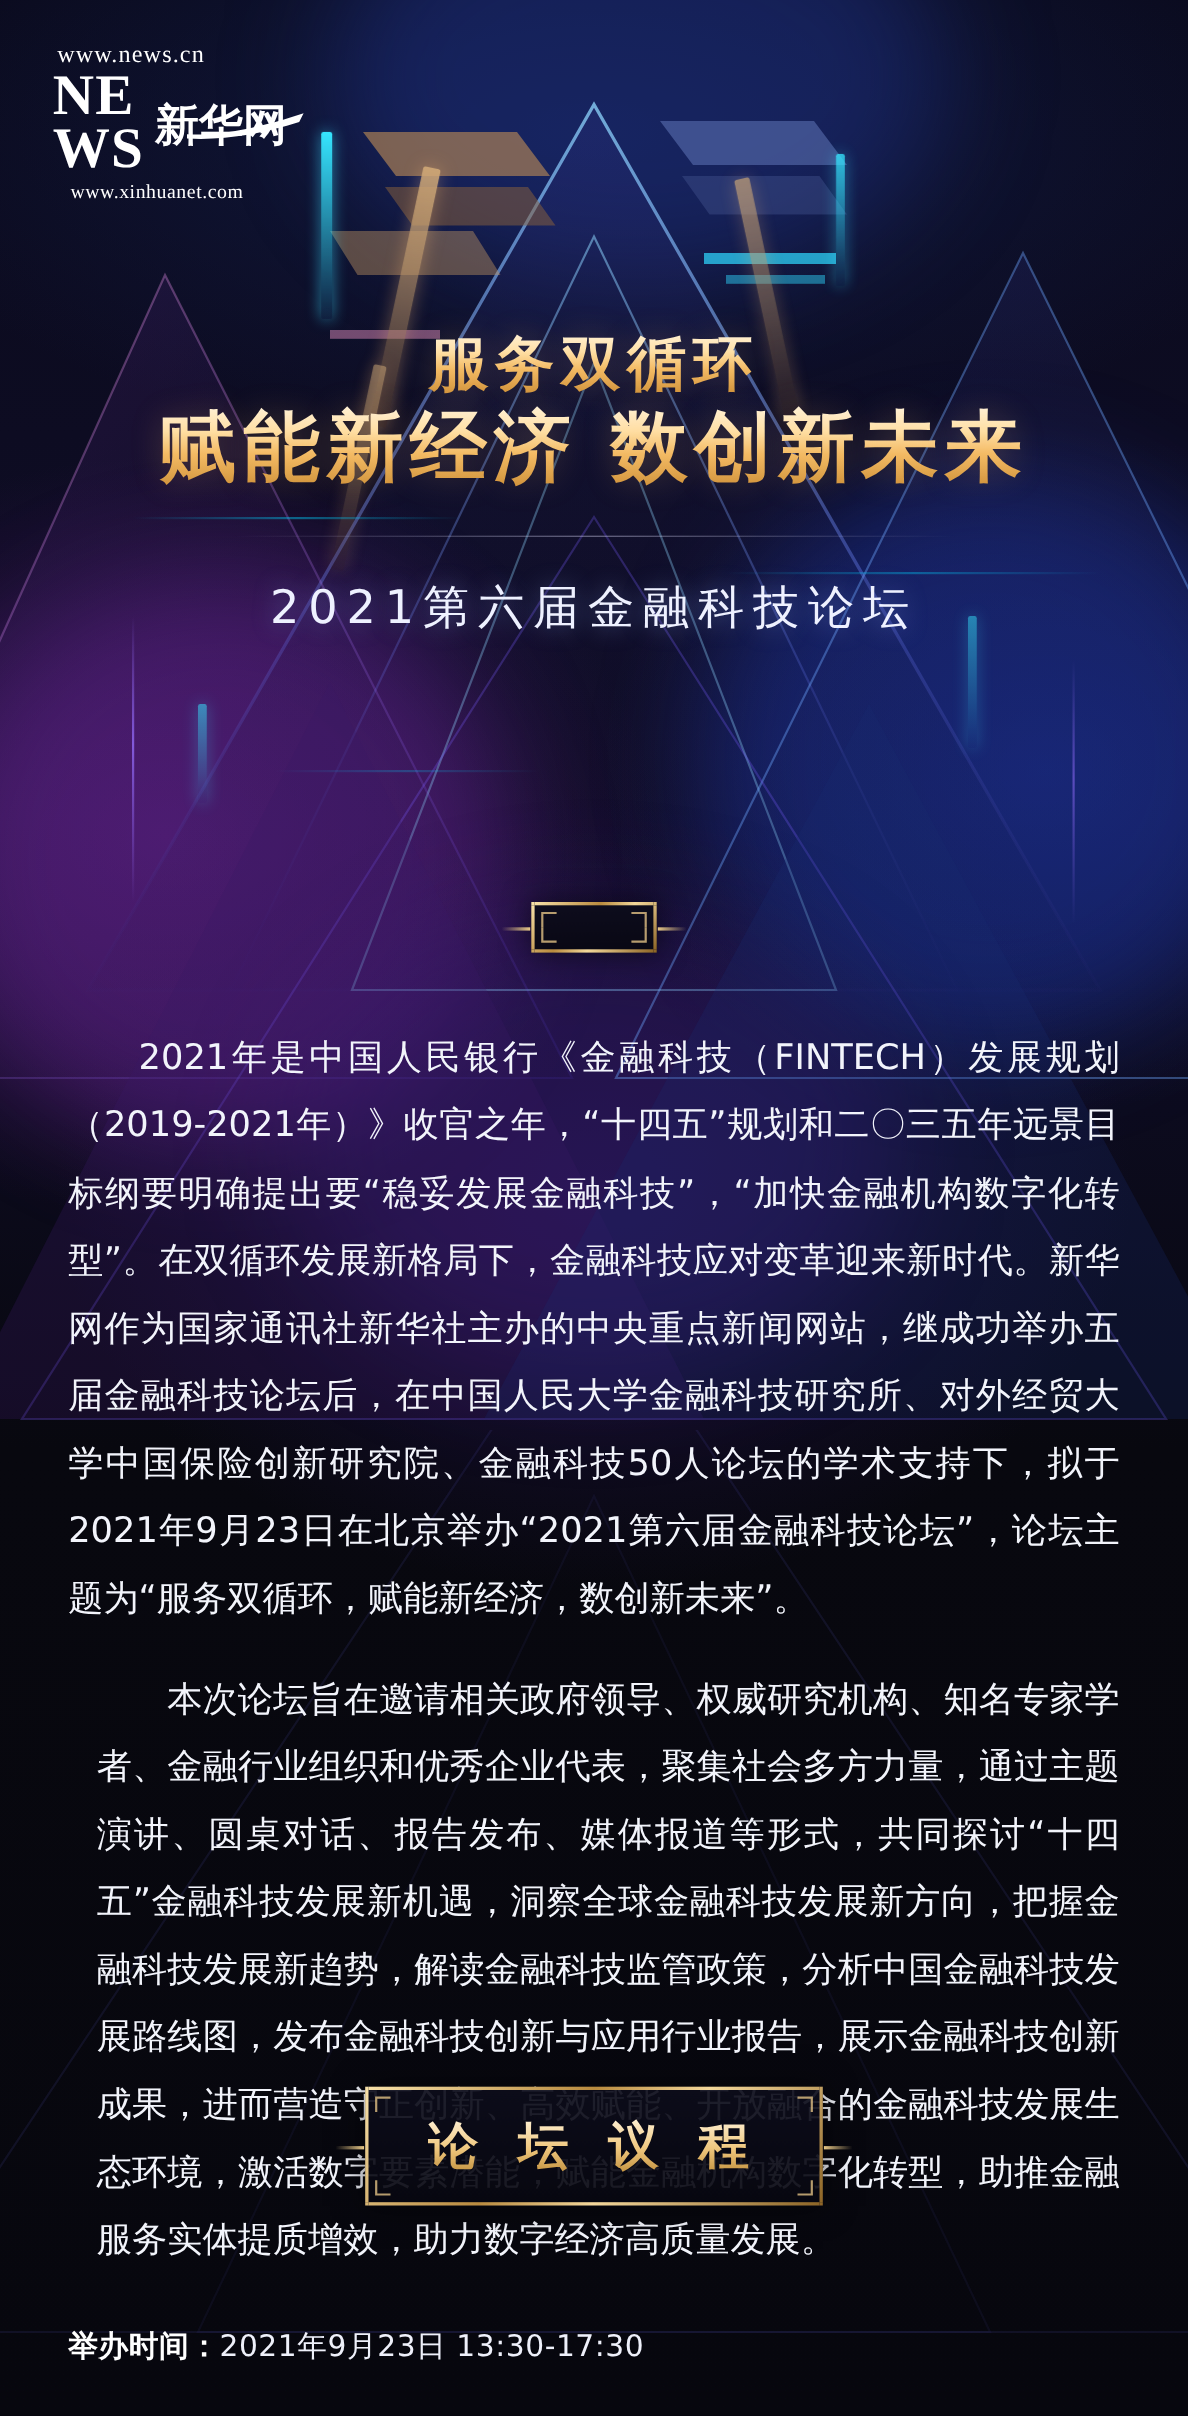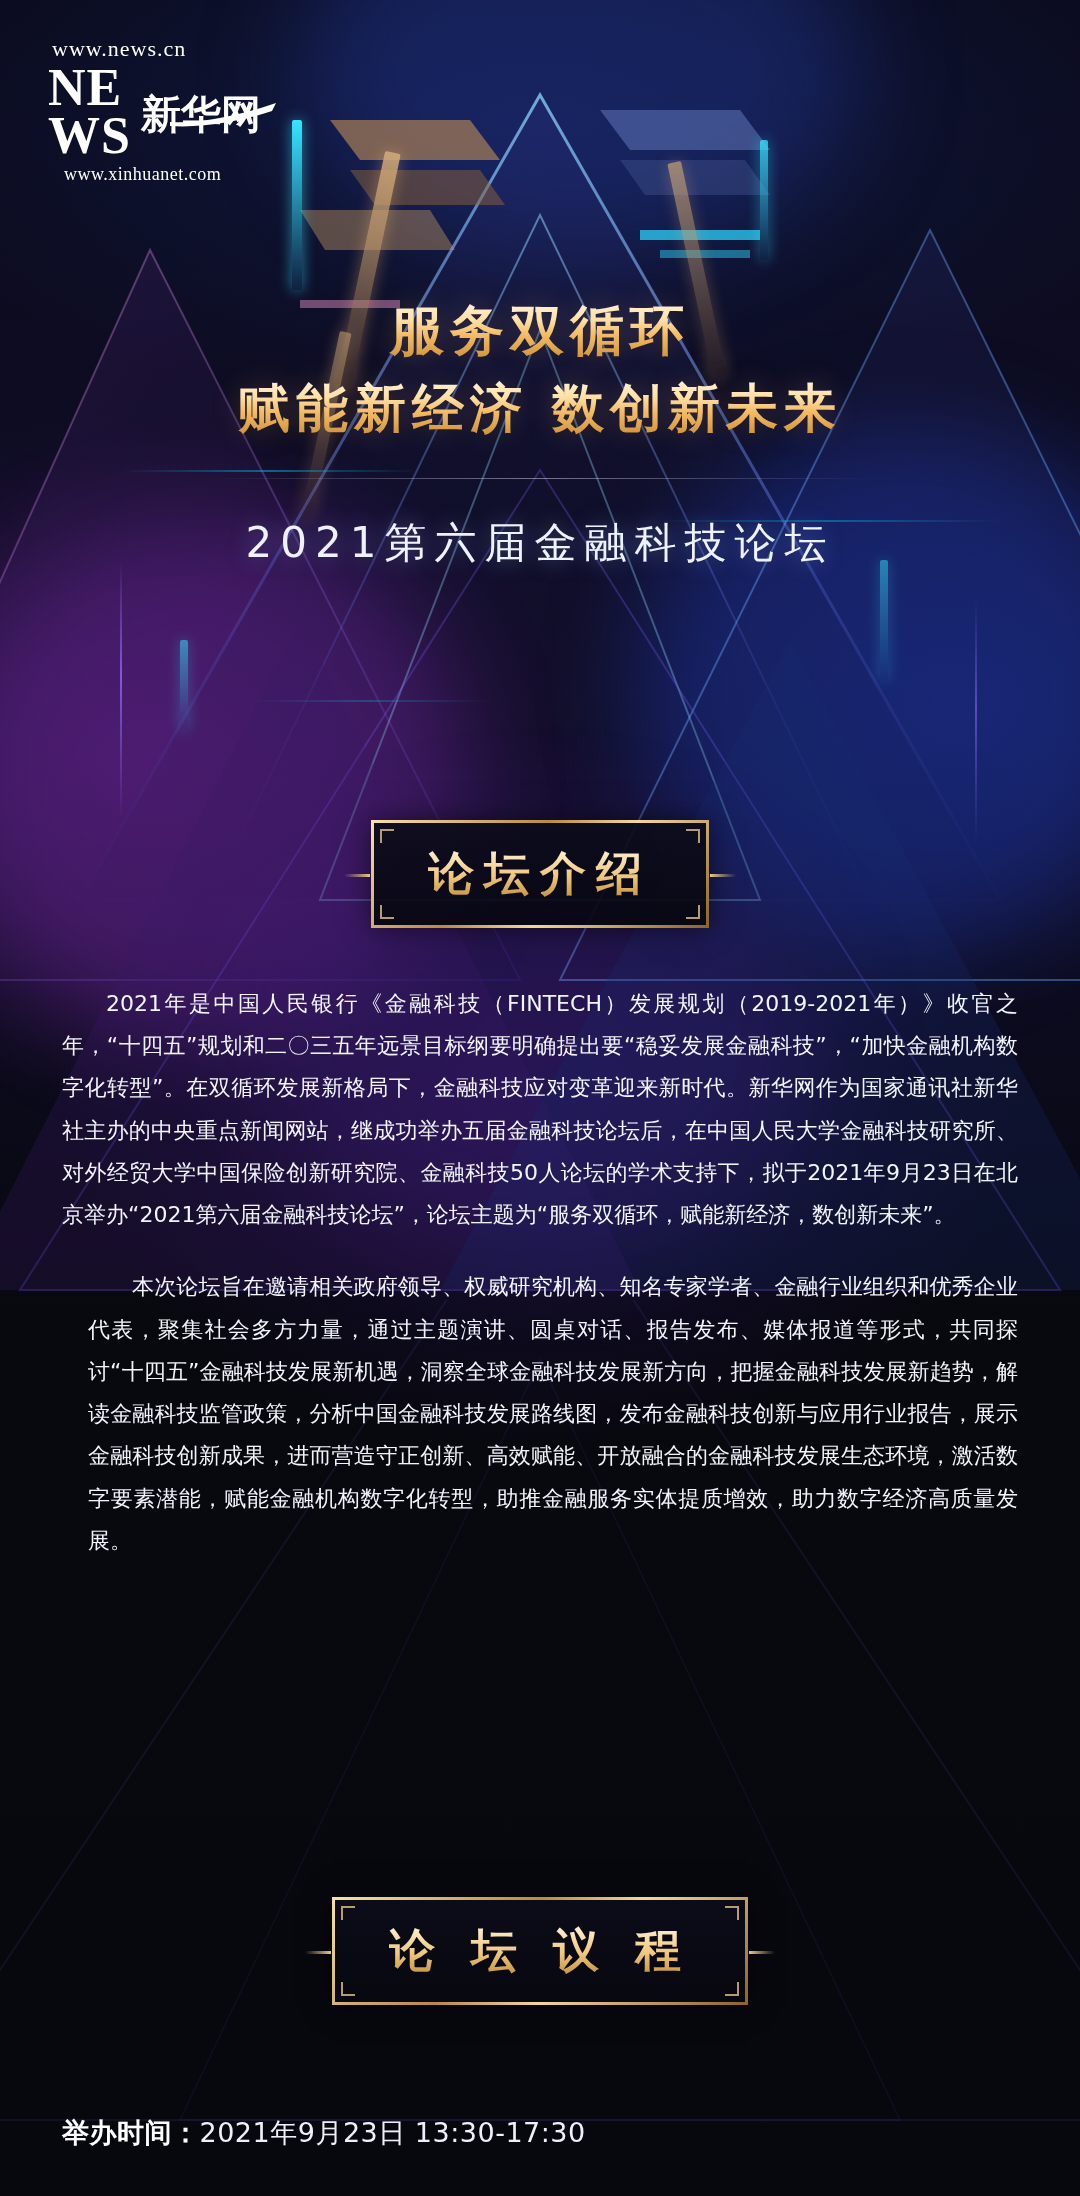--- a/index.html
+++ b/index.html
@@ -125,21 +125,21 @@
     font-family: "DejaVu Sans", sans-serif;
     font-weight: bold;
     letter-spacing: 6px;
     background: linear-gradient(180deg, #fff6e2 0%, #ffe3ab 32%, #f2ba63 58%, #c98b34 100%);
     -webkit-background-clip: text;
     background-clip: text;
     color: transparent;
     text-shadow: 0 0 30px rgba(255,190,110,.22);
   }
   .hero-line1 { font-size: 54px; line-height: 1.14; }
-  .hero-line2 { font-size: 52px; line-height: 1.16; margin-top: 16px; }
+  .hero-line2 { font-size: 70px; line-height: 1.16; margin-top: 4px; }
 
   .hero-rule {
     margin: 40px auto 0;
     width: 660px;
     height: 1px;
     background: linear-gradient(90deg, rgba(190,190,220,0) 0%, rgba(200,200,230,.55) 50%, rgba(190,190,220,0) 100%);
   }
   .hero-sub {
     margin-top: 36px;
     font-family: "DejaVu Sans", sans-serif;
@@ -194,25 +194,25 @@
   .pic-tl { left: 6px; top: 6px; border-right: none; border-bottom: none; }
   .pic-tr { right: 6px; top: 6px; border-left: none; border-bottom: none; }
   .pic-bl { left: 6px; bottom: 6px; border-right: none; border-top: none; }
   .pic-br { right: 6px; bottom: 6px; border-left: none; border-top: none; }
 
   
   .body-copy {
     position: absolute;
     left: 62px;
     right: 62px;
-    top: 983px;
+    top: 931px;
     z-index: 5;
     color: #f2f4fb;
     font-family: "DejaVu Sans", sans-serif;
-    font-size: 22px;
+    font-size: 32px;
     line-height: 1.92;
     text-align: justify;
     text-justify: inter-ideograph;
   }
   .body-copy p { text-indent: 2em; }
   .body-copy p + p { margin-top: 30px; margin-left: 26px; }
 
   
   .footer-info {
     position: absolute;
@@ -332,21 +332,20 @@
     <div class="hero-rule"></div>
     <div class="hero-sub">2021第六届金融科技论坛</div>
   </div>
 
   <div class="plaque-wrap" style="top:820px;">
     <div class="plaque">
       <span class="plaque-inner-corner pic-tl"></span>
       <span class="plaque-inner-corner pic-tr"></span>
       <span class="plaque-inner-corner pic-bl"></span>
       <span class="plaque-inner-corner pic-br"></span>
-      <span class="plaque-text">论坛介绍</span>
     </div>
   </div>
 
   <div class="body-copy">
     <p>2021年是中国人民银行《金融科技（FINTECH）发展规划（2019-2021年）》收官之年，“十四五”规划和二〇三五年远景目标纲要明确提出要“稳妥发展金融科技”，“加快金融机构数字化转型”。在双循环发展新格局下，金融科技应对变革迎来新时代。新华网作为国家通讯社新华社主办的中央重点新闻网站，继成功举办五届金融科技论坛后，在中国人民大学金融科技研究所、对外经贸大学中国保险创新研究院、金融科技50人论坛的学术支持下，拟于2021年9月23日在北京举办“2021第六届金融科技论坛”，论坛主题为“服务双循环，赋能新经济，数创新未来”。</p>
     <p>本次论坛旨在邀请相关政府领导、权威研究机构、知名专家学者、金融行业组织和优秀企业代表，聚集社会多方力量，通过主题演讲、圆桌对话、报告发布、媒体报道等形式，共同探讨“十四五”金融科技发展新机遇，洞察全球金融科技发展新方向，把握金融科技发展新趋势，解读金融科技监管政策，分析中国金融科技发展路线图，发布金融科技创新与应用行业报告，展示金融科技创新成果，进而营造守正创新、高效赋能、开放融合的金融科技发展生态环境，激活数字要素潜能，赋能金融机构数字化转型，助推金融服务实体提质增效，助力数字经济高质量发展。</p>
   </div>
 
   <div class="plaque-wrap" style="top:1897px;">
     <div class="plaque">

